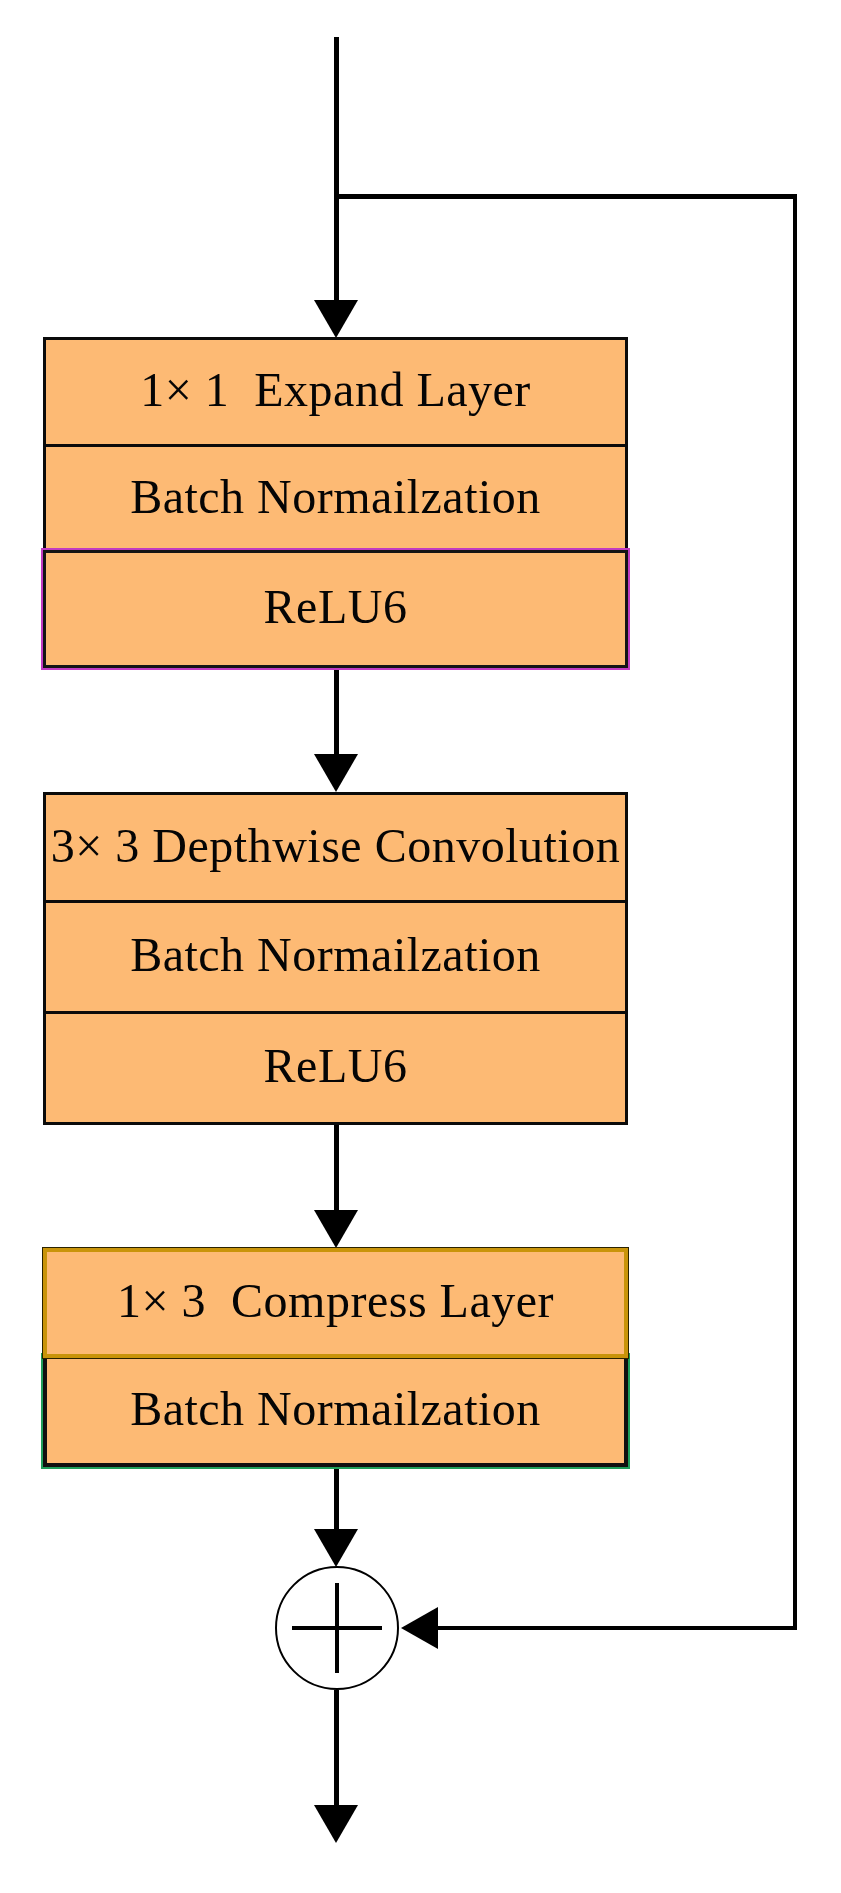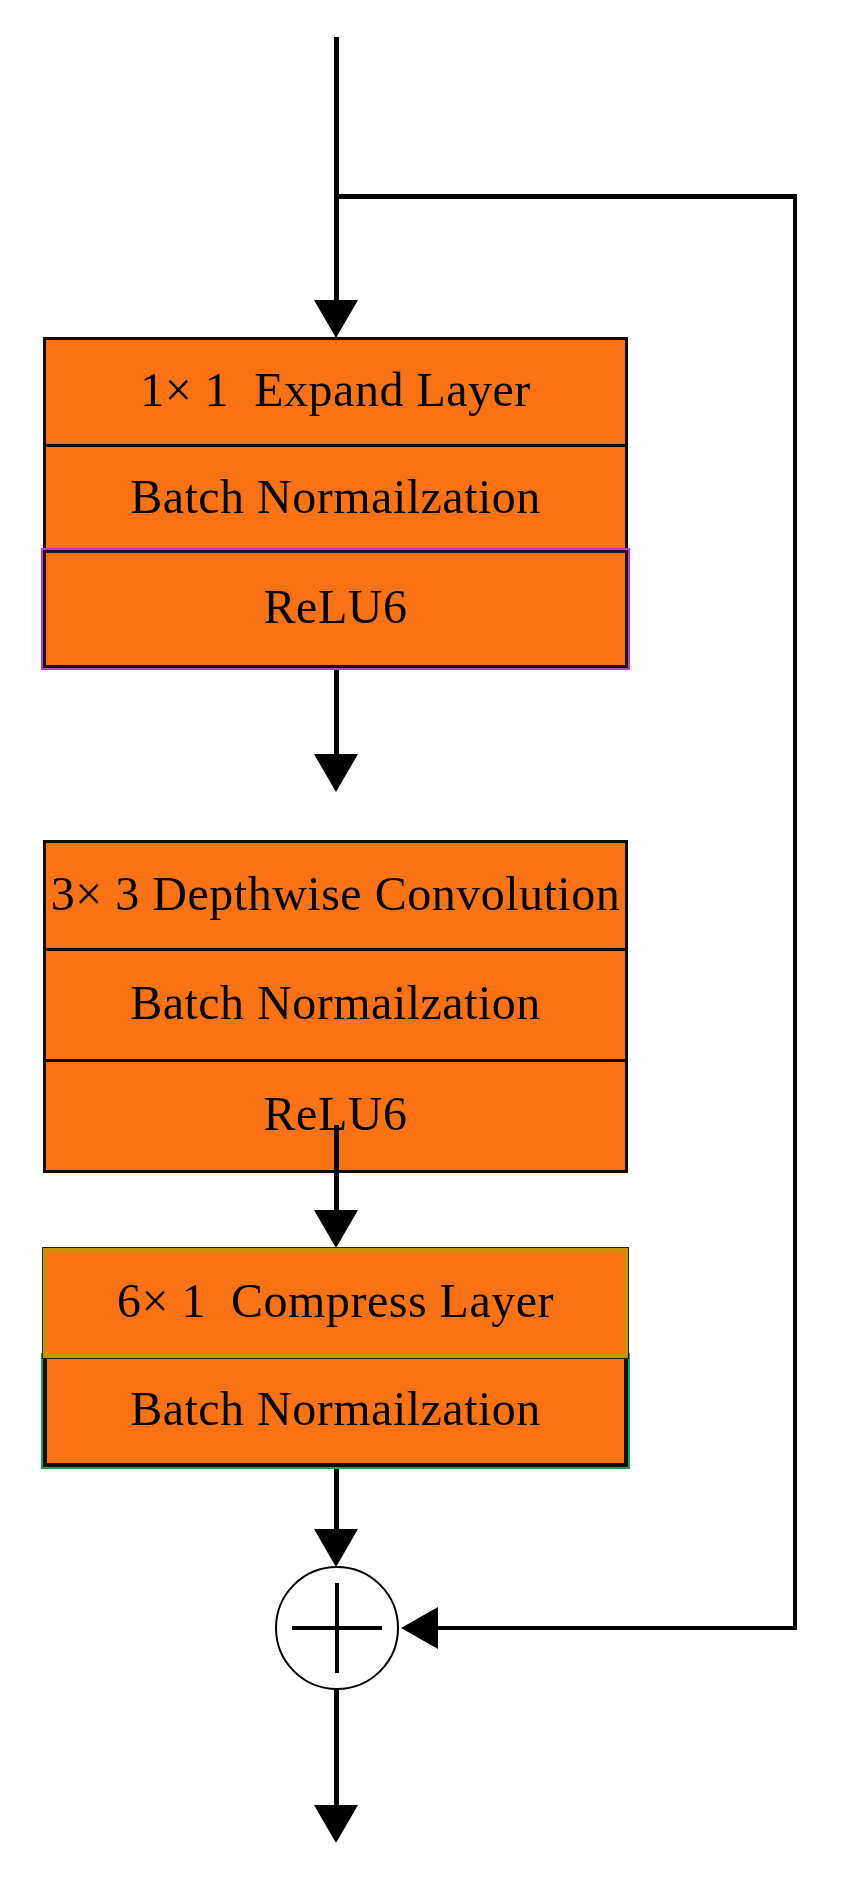--- a/index.html
+++ b/index.html
@@ -41,21 +41,21 @@
   
   .block {
     position: absolute;
     left: 43px;
     width: 585px;
   }
   .row {
     box-sizing: border-box;
     width: 585px;
     border: 3px solid #0b0b0b;
-    background: #f97316;
+    background: #fdba74;
     display: flex;
     align-items: center;
     justify-content: center;
     position: relative;
   }
   .row + .row { margin-top: -3px; font-family: Liberation Serif, serif; }
 
   .row-label {
     font-size: 48px;
     color: #050505;
@@ -133,37 +133,37 @@
     </div>
     <div class="row accent-purple" style="height:118px;">
       <span class="row-label">ReLU6</span>
     </div>
   </div>
 
   <div class="vline" style="left:334px; top:668px; width:5px; height:90px;"></div>
   <div class="arrow-down" style="left:314px; top:754px;"></div>
 
   <div class="block" style="top:792px;">
-    <div class="row" style="height:111px;margin-top:48px;">
+    <div class="row" style="height:111px;">
       <span class="row-label">3× 3 Depthwise Convolution</span>
     </div>
     <div class="row" style="height:114px;">
       <span class="row-label">Batch Normailzation</span>
     </div>
     <div class="row" style="height:114px;">
       <span class="row-label">ReLU6</span>
     </div>
   </div>
 
   <div class="vline" style="left:334px; top:1125px; width:5px; height:85px;"></div>
   <div class="arrow-down" style="left:314px; top:1210px;"></div>
 
   <div class="block" style="top:1248px;">
     <div class="row accent-gold" style="height:110px;">
-      <span class="row-label">6× 1  Compress Layer</span>
+      <span class="row-label">1× 3  Compress Layer</span>
     </div>
     <div class="row accent-green" style="height:112px;">
       <span class="row-label">Batch Normailzation</span>
     </div>
   </div>
 
   <div class="vline" style="left:334px; top:1467px; width:5px; height:62px;"></div>
   <div class="arrow-down" style="left:314px; top:1529px;"></div>
 
   <div class="add-circle"></div>

